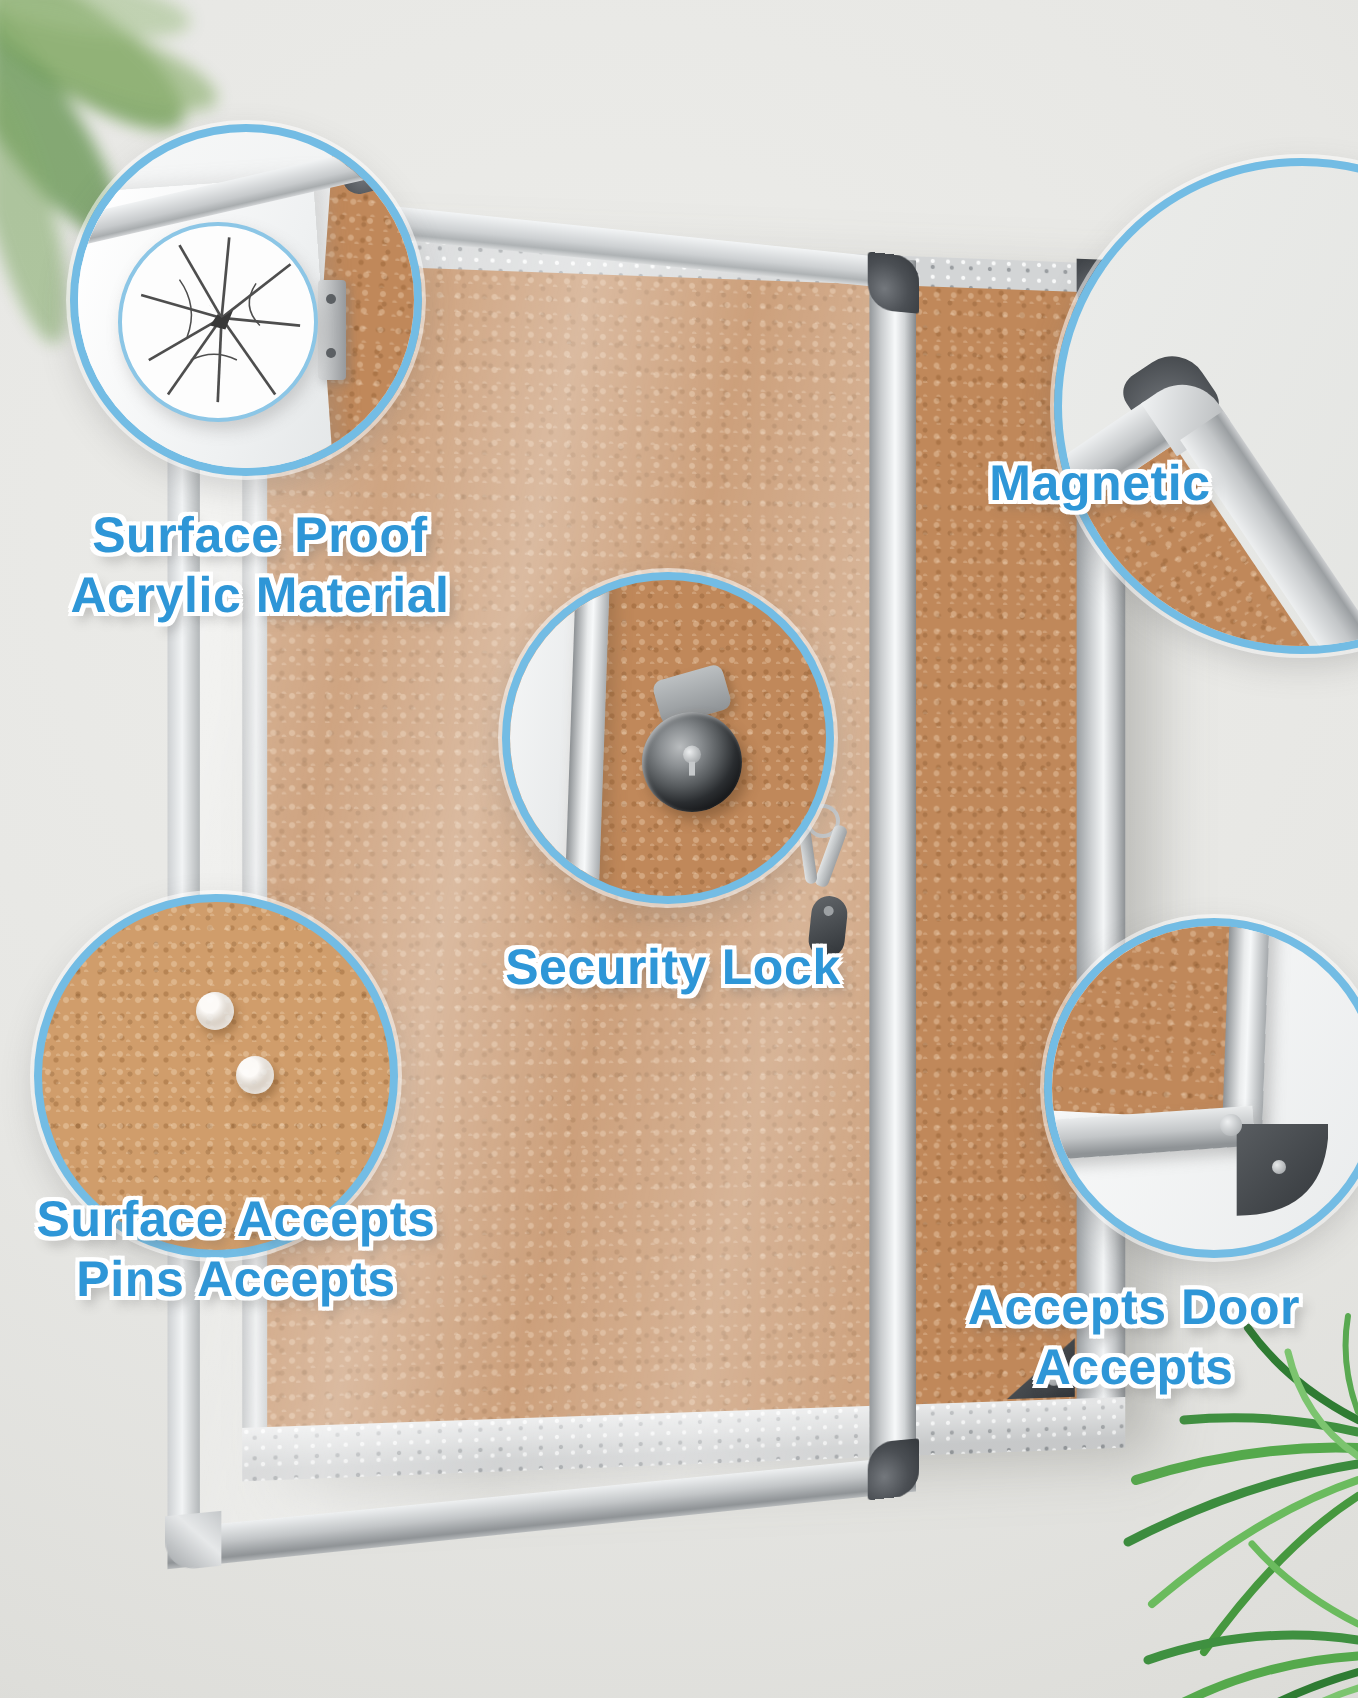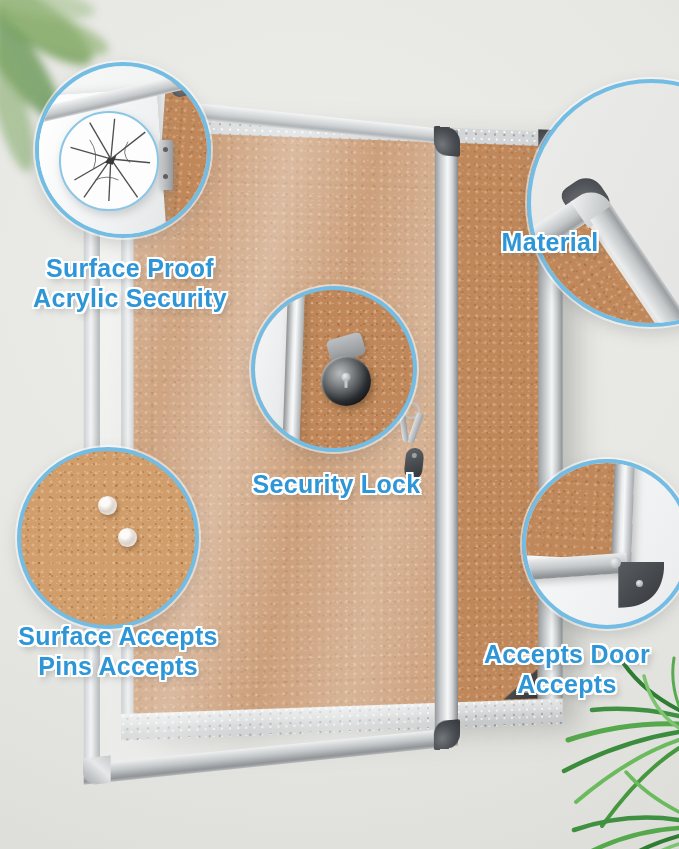--- a/index.html
+++ b/index.html
@@ -158,21 +158,21 @@
   
   .callout-label{z-index:8;text-align:center;font-weight:bold;font-size:25px;line-height:1.18;
     color:var(--label-blue);letter-spacing:.3px;
     text-shadow:
       -2px -2px 0 #fff, 2px -2px 0 #fff, -2px 2px 0 #fff, 2px 2px 0 #fff,
       -2px 0 0 #fff, 2px 0 0 #fff, 0 -2px 0 #fff, 0 2px 0 #fff,
       3px 4px 6px rgba(90,90,90,.45);}
   .lbl-shatter{left:10px;top:254px;width:240px;}
   .lbl-aluminium{left:425px;top:228px;width:250px;}
   .lbl-security{left:239px;top:470px;width:195px;}
-  .lbl-pins{left:8px;top:622px;width:220px;}
+  .lbl-pins{left:8px;top:596px;width:220px;}
   .lbl-magnet{left:462px;top:640px;width:210px;}
   .callout-label span{display:block;}
 
   
   .plant-tl{left:-6px;top:-8px;width:175px;height:195px;z-index:1;filter:blur(4px);opacity:.85;}
   .plant-br{right:0;bottom:0;width:205px;height:235px;z-index:1;}
 </style>
 </head>
 <body>
 
@@ -292,24 +292,24 @@
     <div class="abs mc-cork cork"></div>
     <div class="abs mc-vbar"></div>
     <div class="abs mc-hbar"></div>
     <div class="abs mc-bracket"></div>
     <div class="abs mc-dot1"></div>
     <div class="abs mc-dot2"></div>
   </div>
 
   <div class="abs callout-label lbl-shatter">
     <span>Surface Proof</span>
-    <span>Acrylic Security</span>
+    <span>Acrylic Material</span>
   </div>
   <div class="abs callout-label lbl-aluminium">
-    <span>Material</span>
+    <span>Magnetic</span>
   </div>
   <div class="abs callout-label lbl-security">
     <span>Security Lock</span>
   </div>
   <div class="abs callout-label lbl-pins">
     <span>Surface Accepts</span>
     <span>Pins Accepts</span>
   </div>
   <div class="abs callout-label lbl-magnet">
     <span>Accepts Door</span>

